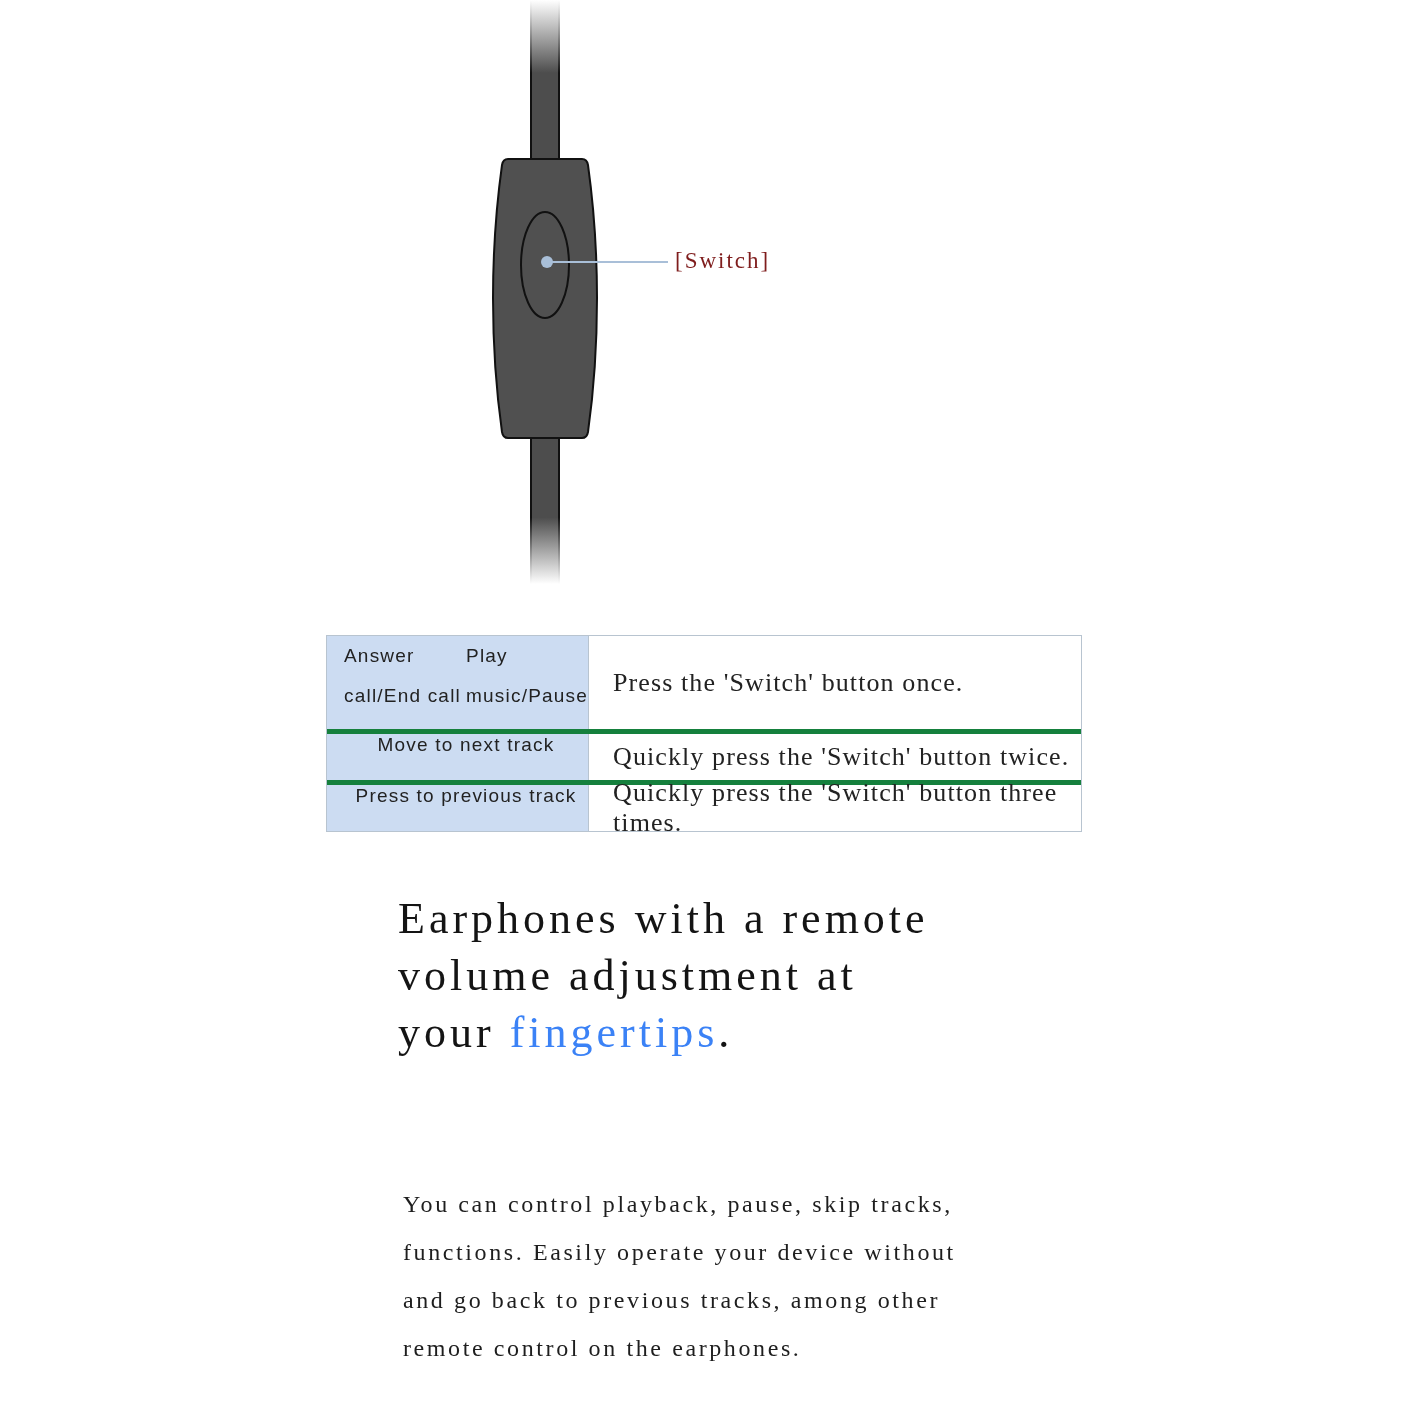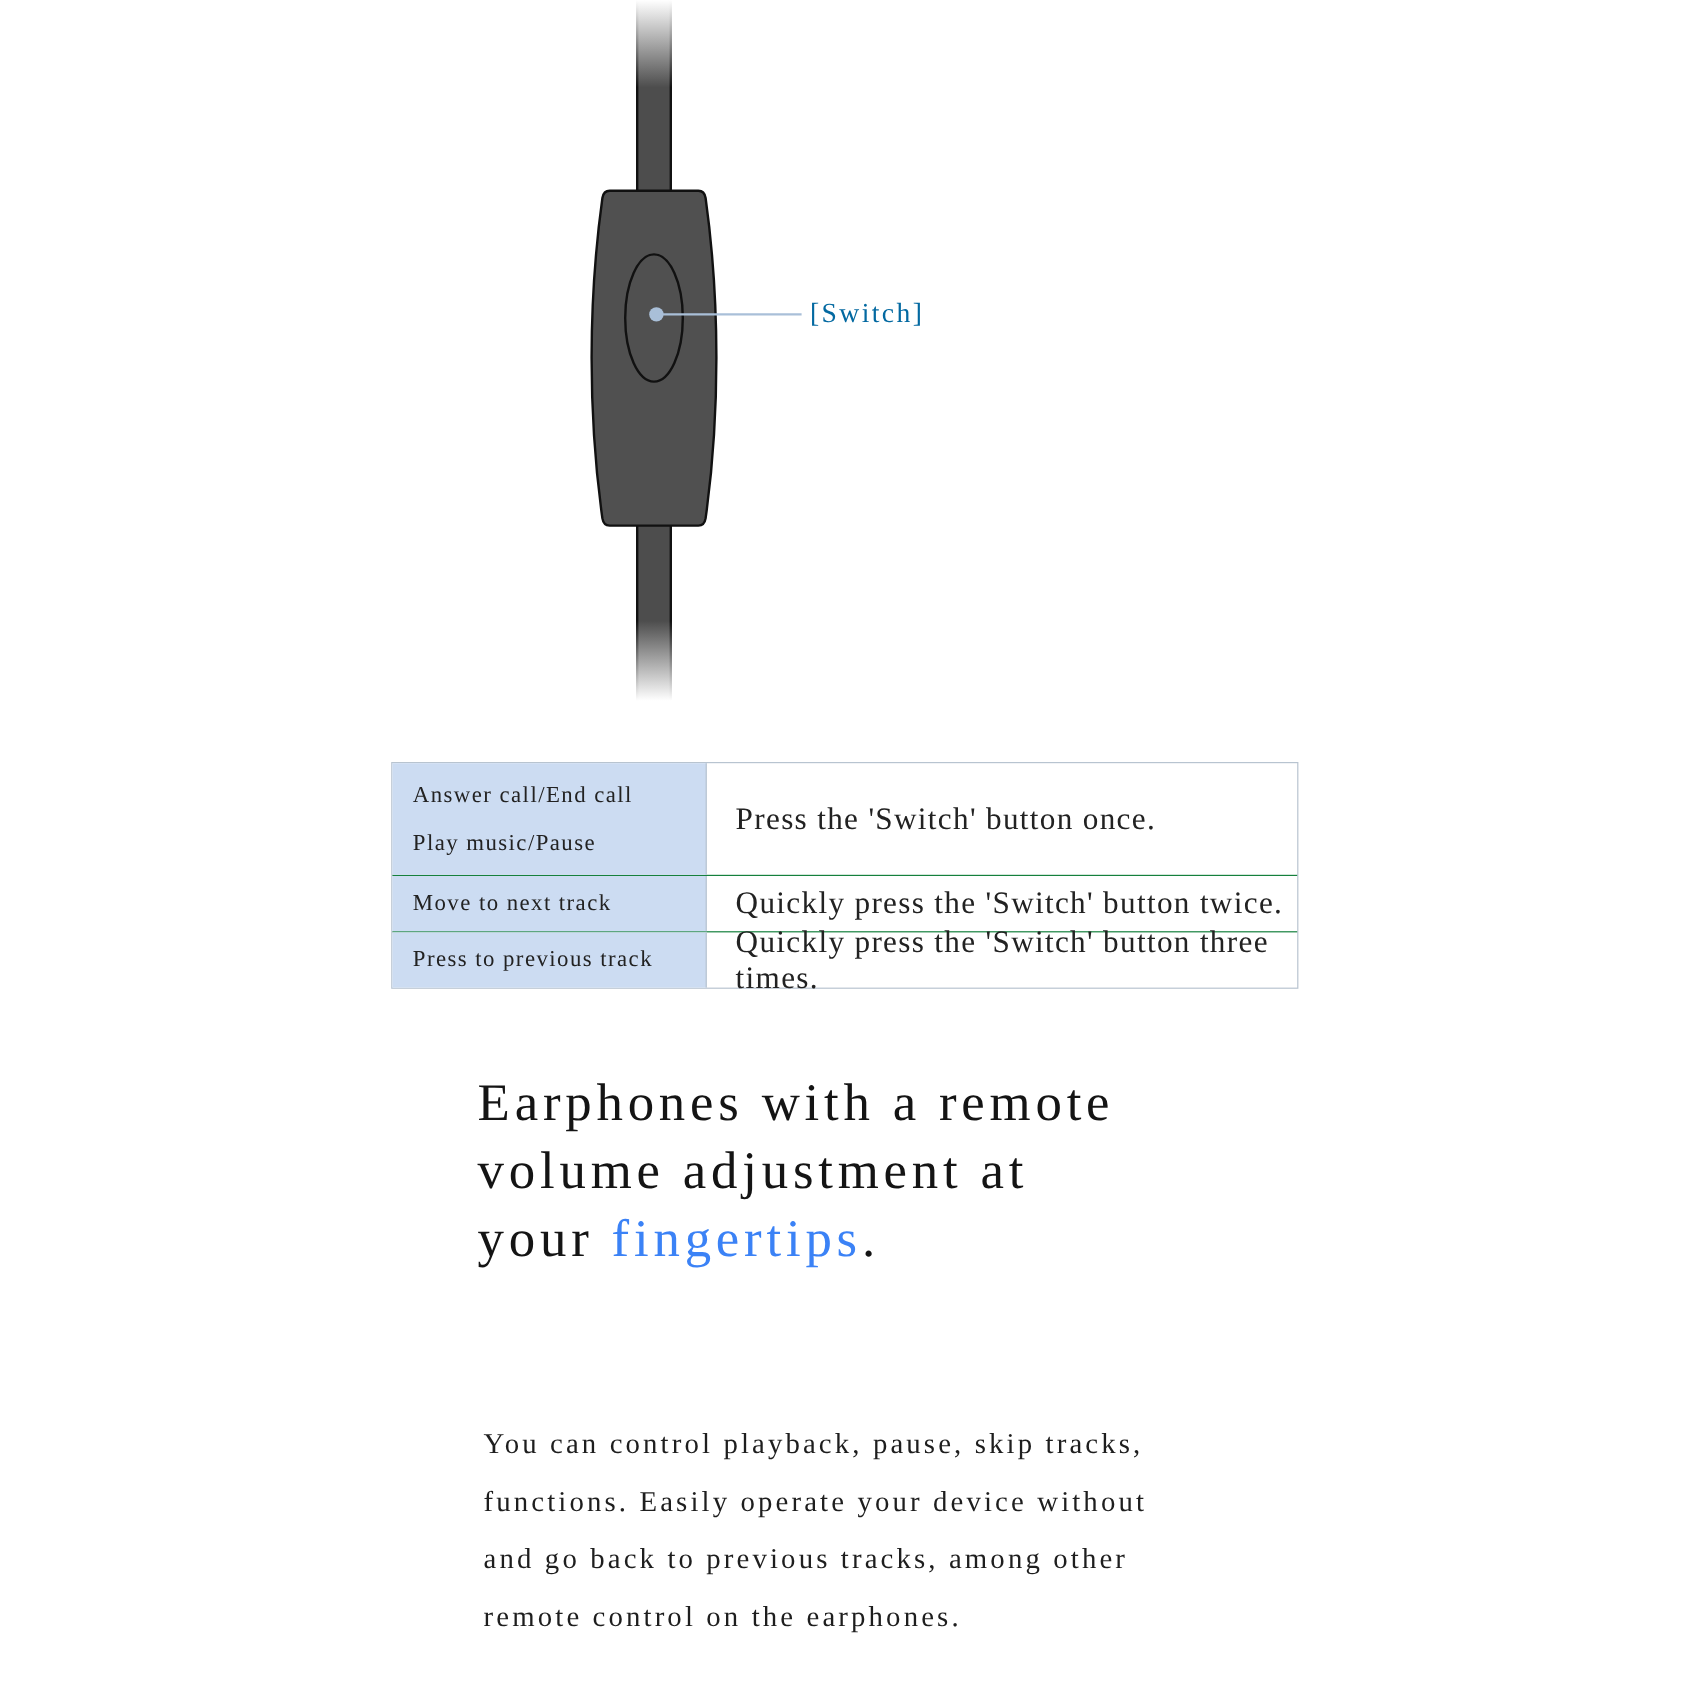--- a/index.html
+++ b/index.html
@@ -3,30 +3,30 @@
   <meta charset="utf-8">
   <style>
     html, body { margin: 0; padding: 0; background: #ffffff; }
     body { width: 1407px; height: 1407px; position: relative; overflow: hidden;
            font-family: "DejaVu Serif", "Liberation Serif", serif; color: #1c1c1c; }
 
     .diagram { position: absolute; left: 0; top: 0; width: 1407px; height: 600px; }
     .diagram svg { position: absolute; left: 0; top: 0; }
 
     .switch-label { position: absolute; left: 675px; top: 248px; font-size: 23px;
-                    letter-spacing: 2px; color: #0369a1; font-family: "Liberation Serif", serif; }
+                    letter-spacing: 2px; color: #7f1d1d; font-family: "Liberation Serif", serif; }
 
     .table { position: absolute; left: 326px; top: 635px; width: 754px;
              border: 1px solid #b8c4d0; border-collapse: collapse; }
-    .table .row { display: flex; border-top: 1px solid #15803d; }
+    .table .row { display: flex; border-top: 5px solid #15803d; }
     .table .row:first-child { border-top: none; }
     .table .cell-left { width: 262px; background: #ccdcf2; border-right: 1px solid #b8c4d0;
                         padding: 0 0 0 17px; box-sizing: border-box; display: flex;
-                        flex-direction: column; justify-content: center;
-                        font-size: 19px; letter-spacing: 1.2px; color: #222; font-family: Liberation Serif, serif; }
+                        flex-direction: row; justify-content: center;
+                        font-size: 19px; letter-spacing: 1.2px; color: #222; font-family: Liberation Sans, sans-serif; }
     .table .cell-right { flex: 1; padding: 0 0 0 24px; display: flex; align-items: center;
                          font-size: 26px; letter-spacing: 1.1px; color: #222; font-family: "Liberation Serif", serif; }
     .row.r1 { height: 93px; }
     .row.r1 .cell-left span { line-height: 40px; }
     .row.r2, .row.r3 { height: 46px; }
 
     .headline { position: absolute; left: 398px; top: 890px; width: 640px; font-size: 44px;
                 line-height: 57px; letter-spacing: 4px; color: #141414; font-family: "Liberation Serif", serif; }
     .headline .accent { color: #3b82f6; }
 

